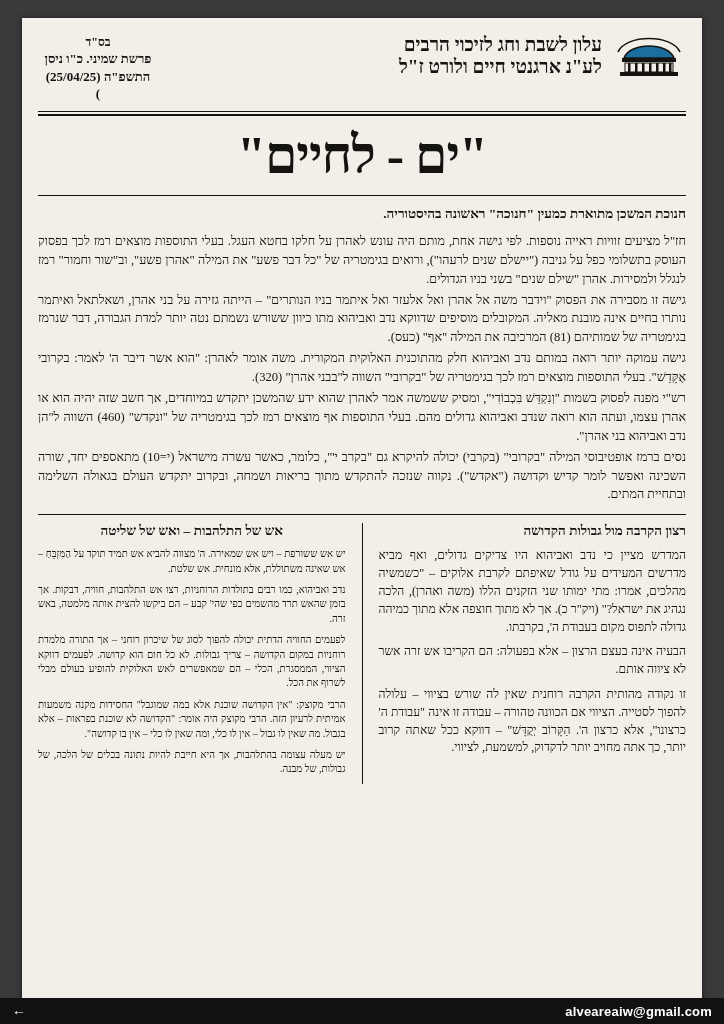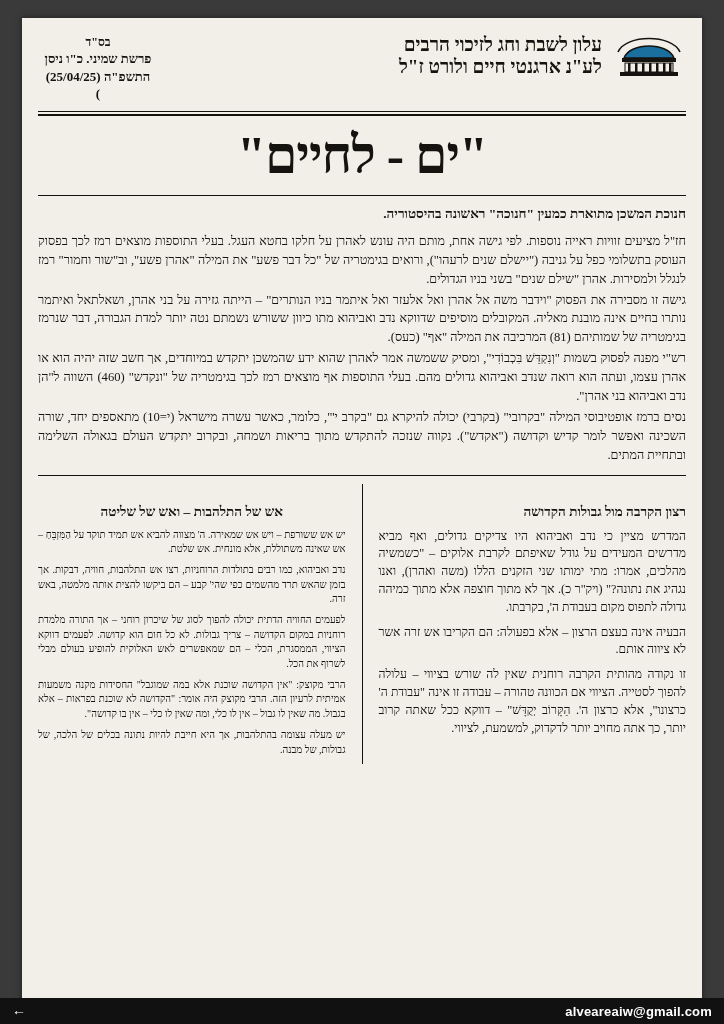--- a/index.html
+++ b/index.html
@@ -129,21 +129,20 @@
   
   .cols {
     display: flex;
     flex-direction: row;
     gap: 16px;
     margin-top: 6px;
   }
   .col {
     flex: 1 1 50%;
     min-width: 0;
-    margin-top: 20px;
   }
   .col-divider {
     width: 1px;
     background: #15130f;
     flex: none;
     align-self: stretch;
   }
   .col h3 {
     font-size: 13.5px;
     font-weight: bold;
@@ -240,31 +239,32 @@
 
     <div class="bigtitle">"ים - לחיים"</div>
 
     <hr class="rule-under-title">
 
     <div class="subhead">חנוכת המשכן מתוארת כמעין "חנוכה" ראשונה בהיסטוריה.</div>
 
     <div class="body-text">
       <p>חז"ל מציעים זוויות ראייה נוספות. לפי גישה אחת, מותם היה עונש לאהרן על חלקו בחטא העגל. בעלי התוספות מוצאים רמז לכך בפסוק העוסק בתשלומי כפל על גניבה ("יישלם שנים לרעהו"), ורואים בגימטריה של "כל דבר פשע" את המילה "אהרן פשע", וב"שור וחמור" רמז לנגלל ולמסירות. אהרן "שילם שנים" בשני בניו הגדולים.</p>
       <p>גישה זו מסבירה את הפסוק "וידבר משה אל אהרן ואל אלעזר ואל איתמר בניו הנותרים" – הייתה גזירה על בני אהרן, ושאלתאל ואיתמר נותרו בחיים אינה מובנת מאליה. המקובלים מוסיפים שדווקא נדב ואביהוא מתו כיוון ששורש נשמתם נטה יותר למדת הגבורה, דבר שנרמז בגימטריה של שמותיהם (81) המרכיבה את המילה "אף" (כעס).</p>
+      <p>גישה עמוקה יותר רואה במותם נדב ואביהוא חלק מהתוכנית האלוקית המקורית. משה אומר לאהרן: "הוא אשר דיבר ה' לאמר: בקרובי אֶקָּדֵשׁ". בעלי התוספות מוצאים רמז לכך בגימטריה של "בקרובי" השווה ל"בבני אהרן" (320).</p>
       <p>רש"י מפנה לפסוק בשמות "וְנִקְדַּשׁ בִּכְבוֹדִי", ומסיק ששמשה אמר לאהרן שהוא ידע שהמשכן יתקדש במיוחדים, אך חשב שזה יהיה הוא או אהרן עצמו, ועתה הוא רואה שנדב ואביהוא גדולים מהם. בעלי התוספות אף מוצאים רמז לכך בגימטריה של "ונקדש" (460) השווה ל"הן נדב ואביהוא בני אהרן".</p>
       <p>נסים ברמז אופטיבוסי המילה "בקרובי" (בקרבי) יכולה להיקרא גם "בקרב י'", כלומר, כאשר עשרה מישראל (י=10) מתאספים יחד, שורה השכינה ואפשר לומר קדיש וקדושה ("אקדש"). נקווה שנזכה להתקדש מתוך בריאות ושמחה, ובקרוב יתקדש העולם בגאולה השלימה ובתחיית המתים.</p>
     </div>
 
     <hr class="rule-mid">
 
     <div class="cols">
 
       <div class="col right">
         <h3>רצון הקרבה מול גבולות הקדושה</h3>
-        <p>המדרש מציין כי נדב ואביהוא היו צדיקים גדולים, ואף מביא מדרשים המעידים על גודל שאיפתם לקרבת אלוקים – "כשמשיה מהלכים, אמרו: מתי ימותו שני הזקנים הללו (משה ואהרן), ואנו נגהיג את נתונה?" (ויק"ר כ). אך לא מתוך חוצפה אלא מתוך כמיהה גדולה לתפוס מקום בעבודת ה', בקרבתו.</p>
+        <p>המדרש מציין כי נדב ואביהוא היו צדיקים גדולים, ואף מביא מדרשים המעידים על גודל שאיפתם לקרבת אלוקים – "כשמשיה מהלכים, אמרו: מתי ימותו שני הזקנים הללו (משה ואהרן), הלכה נגהיג את ישראל?" (ויק"ר כ). אך לא מתוך חוצפה אלא מתוך כמיהה גדולה לתפוס מקום בעבודת ה', בקרבתו.</p>
         <p>הבעיה אינה בעצם הרצון – אלא בפעולה: הם הקריבו אש זרה אשר לא ציווה אותם.</p>
         <p>זו נקודה מהותית הקרבה רוחנית שאין לה שורש בציווי – עלולה להפוך לסטייה. הציווי אם הכוונה טהורה – עבודה זו אינה "עבודת ה' כרצונו", אלא כרצון ה'. הַקָּרוֹב יְקֻדָּשׁ" – דווקא ככל שאתה קרוב יותר, כך אתה מחויב יותר לדקדוק, למשמעת, לציווי.</p>
       </div>
 
       <div class="col-divider"></div>
 
       <div class="col left">
         <h3>אש של התלהבות – ואש של שליטה</h3>
         <p>יש אש ששורפת – ויש אש שמאירה. ה' מצווה להביא אש תמיד תוקד על הַמִּזְבֵּחַ – אש שאינה משתוללת, אלא מונחית. אש שלטת.</p>
         <p>נדב ואביהוא, כמו רבים בתולדות הרוחניות, רצו אש התלהבות, חוויה, דבקות. אך בזמן שהאש תרד מהשמים כפי שהי' קבע – הם ביקשו להצית אותה מלמטה, באש זרה.</p>

